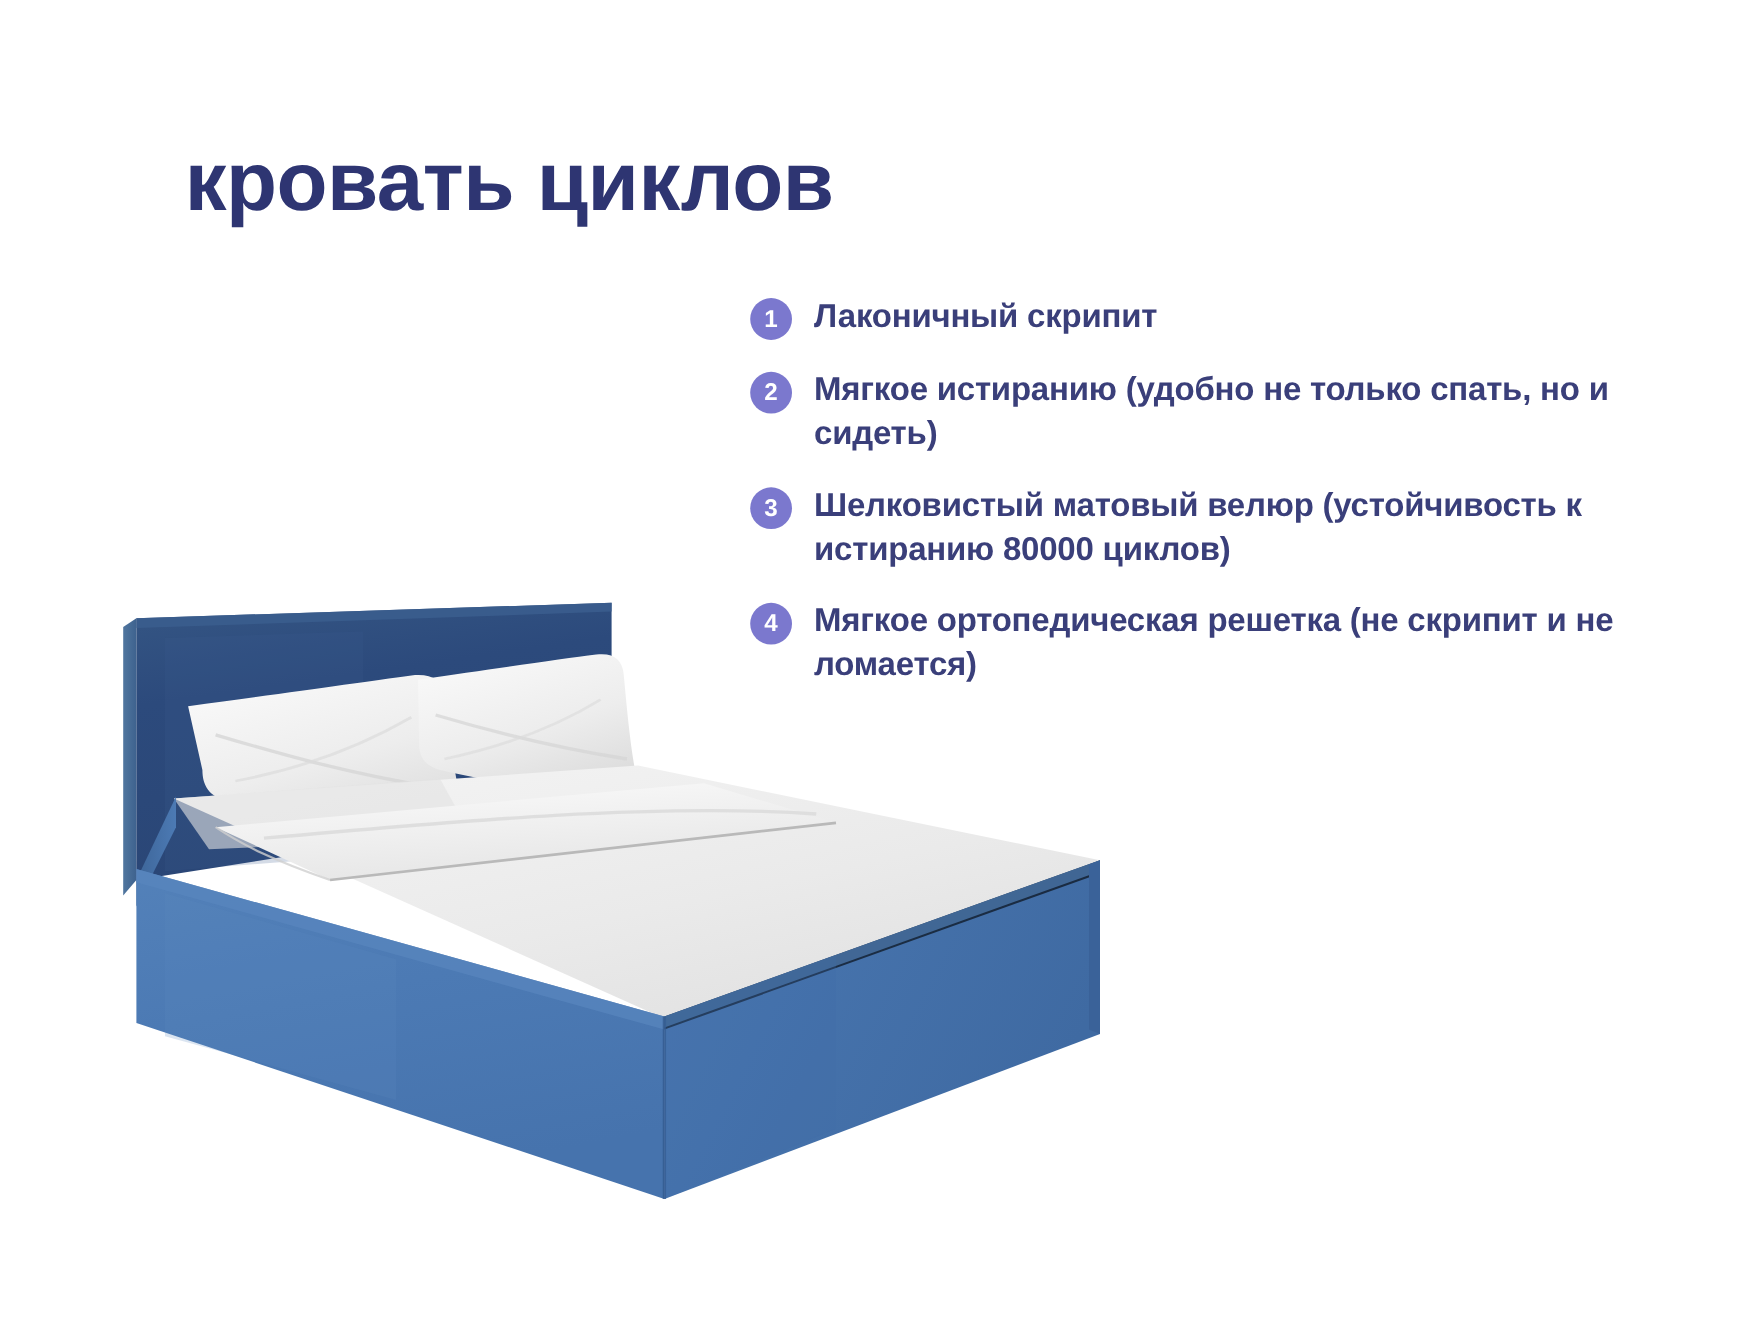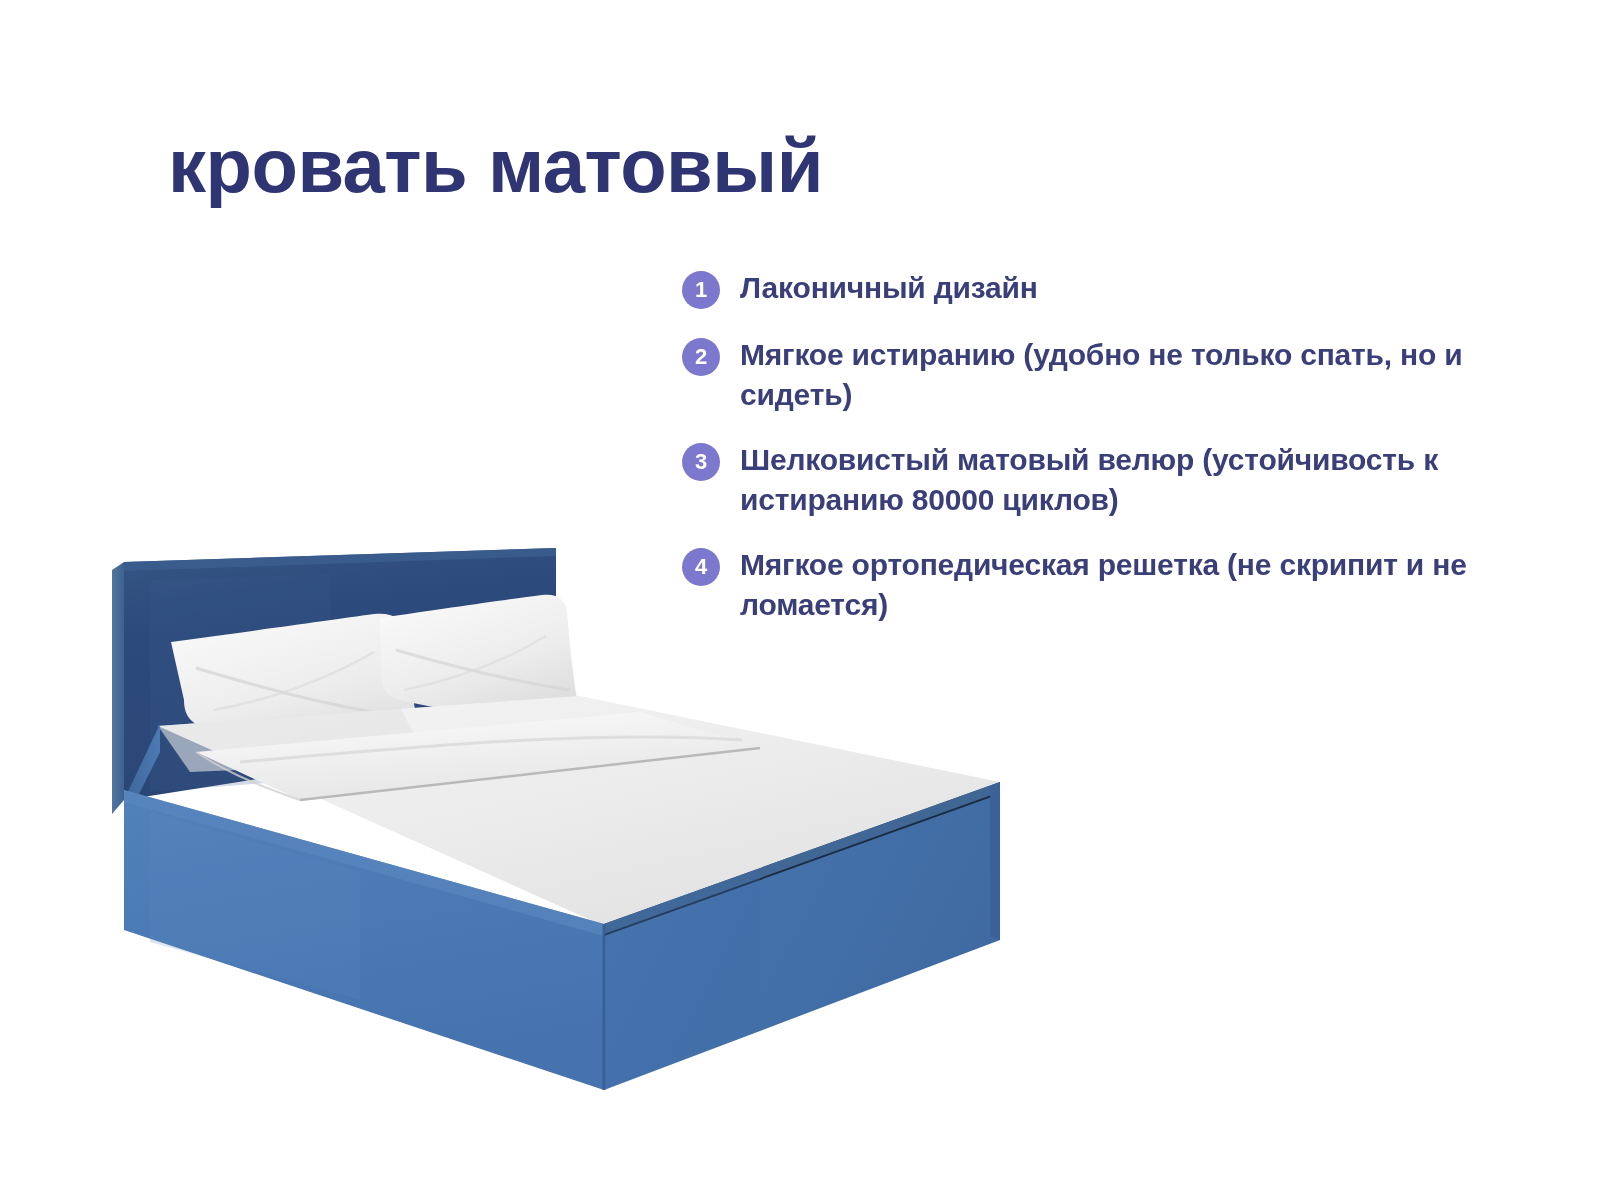--- a/index.html
+++ b/index.html
@@ -70,27 +70,27 @@
     left: 0px;
     top: 500px;
     width: 1060px;
     height: 640px;
   }
   .bed-figure svg { display: block; width: 100%; height: 100%; }
 </style>
 </head>
 <body>
 
-<div class="page-title">кровать матовый</div>
+<div class="page-title">кровать циклов</div>
 
 <div class="feature-list">
 
   <div class="feature-item">
     <div class="feature-badge">1</div>
-    <div class="feature-text">Лаконичный дизайн</div>
+    <div class="feature-text">Лаконичный скрипит</div>
   </div>
 
   <div class="feature-item">
     <div class="feature-badge">2</div>
     <div class="feature-text">Мягкое истиранию (удобно не только спать, но и сидеть)</div>
   </div>
 
   <div class="feature-item">
     <div class="feature-badge">3</div>
     <div class="feature-text">Шелковистый матовый велюр (устойчивость к истиранию 80000 циклов)</div>

